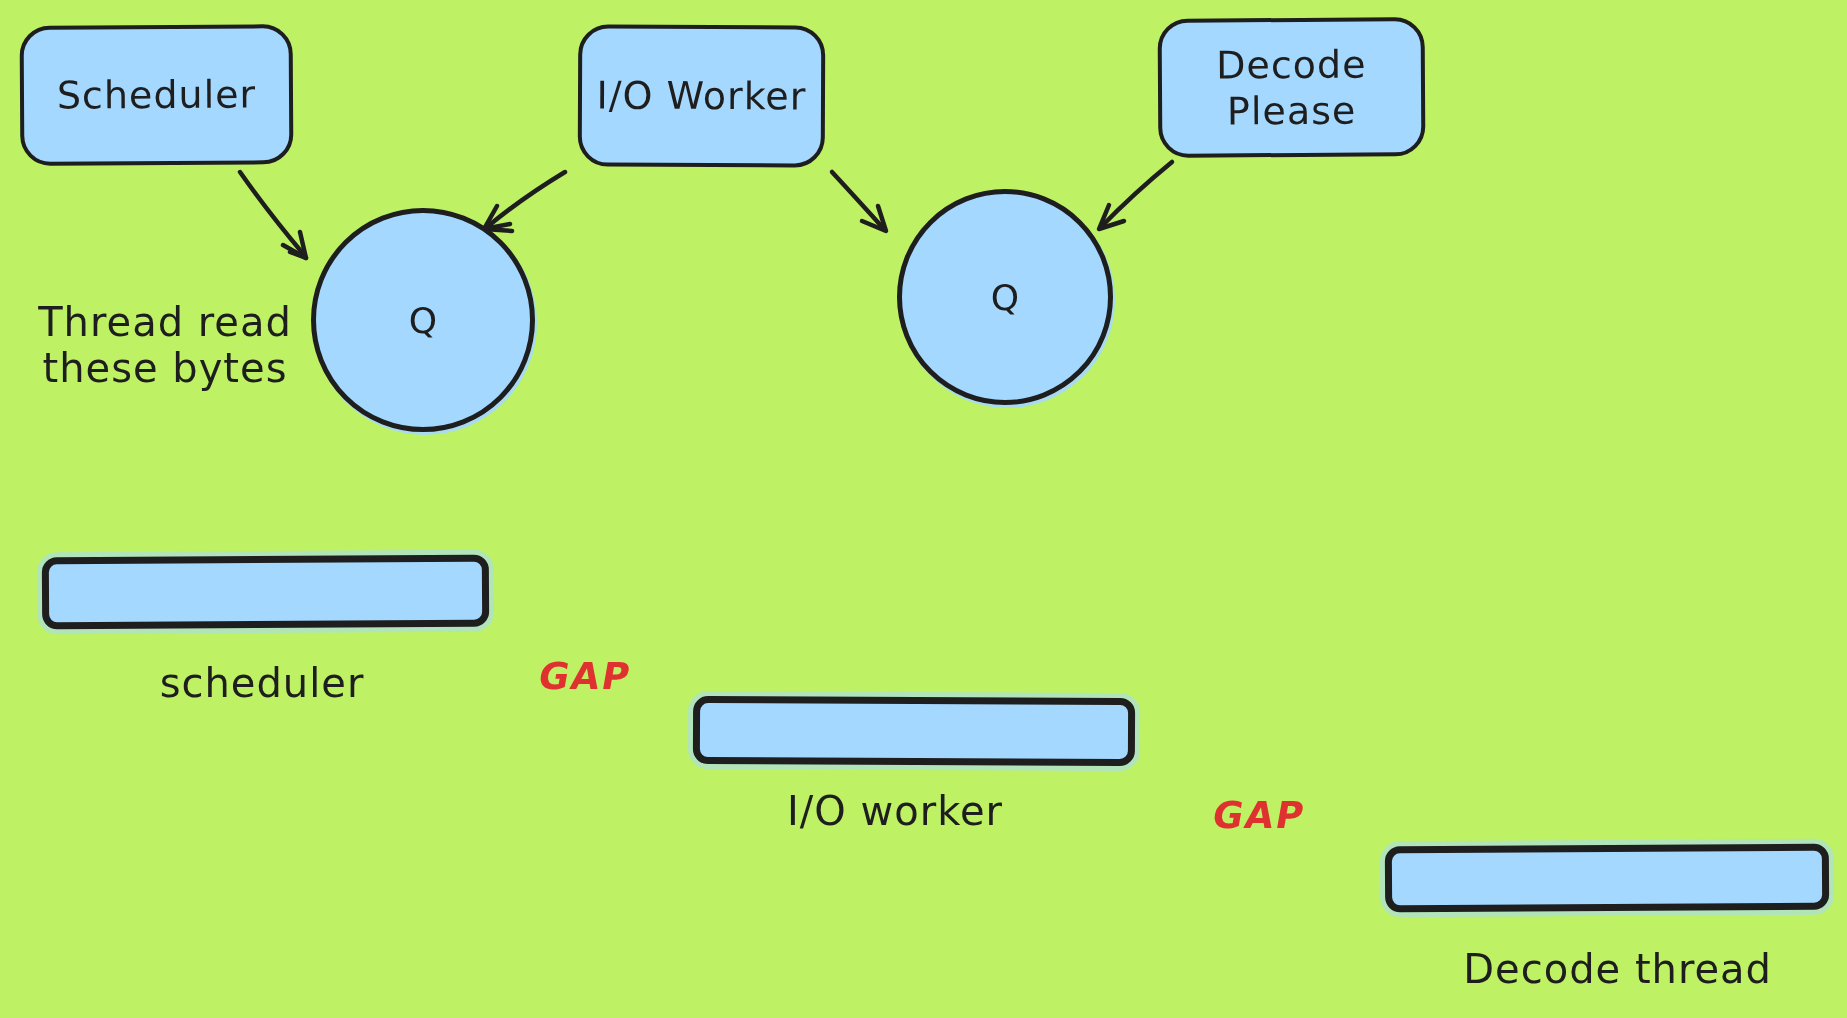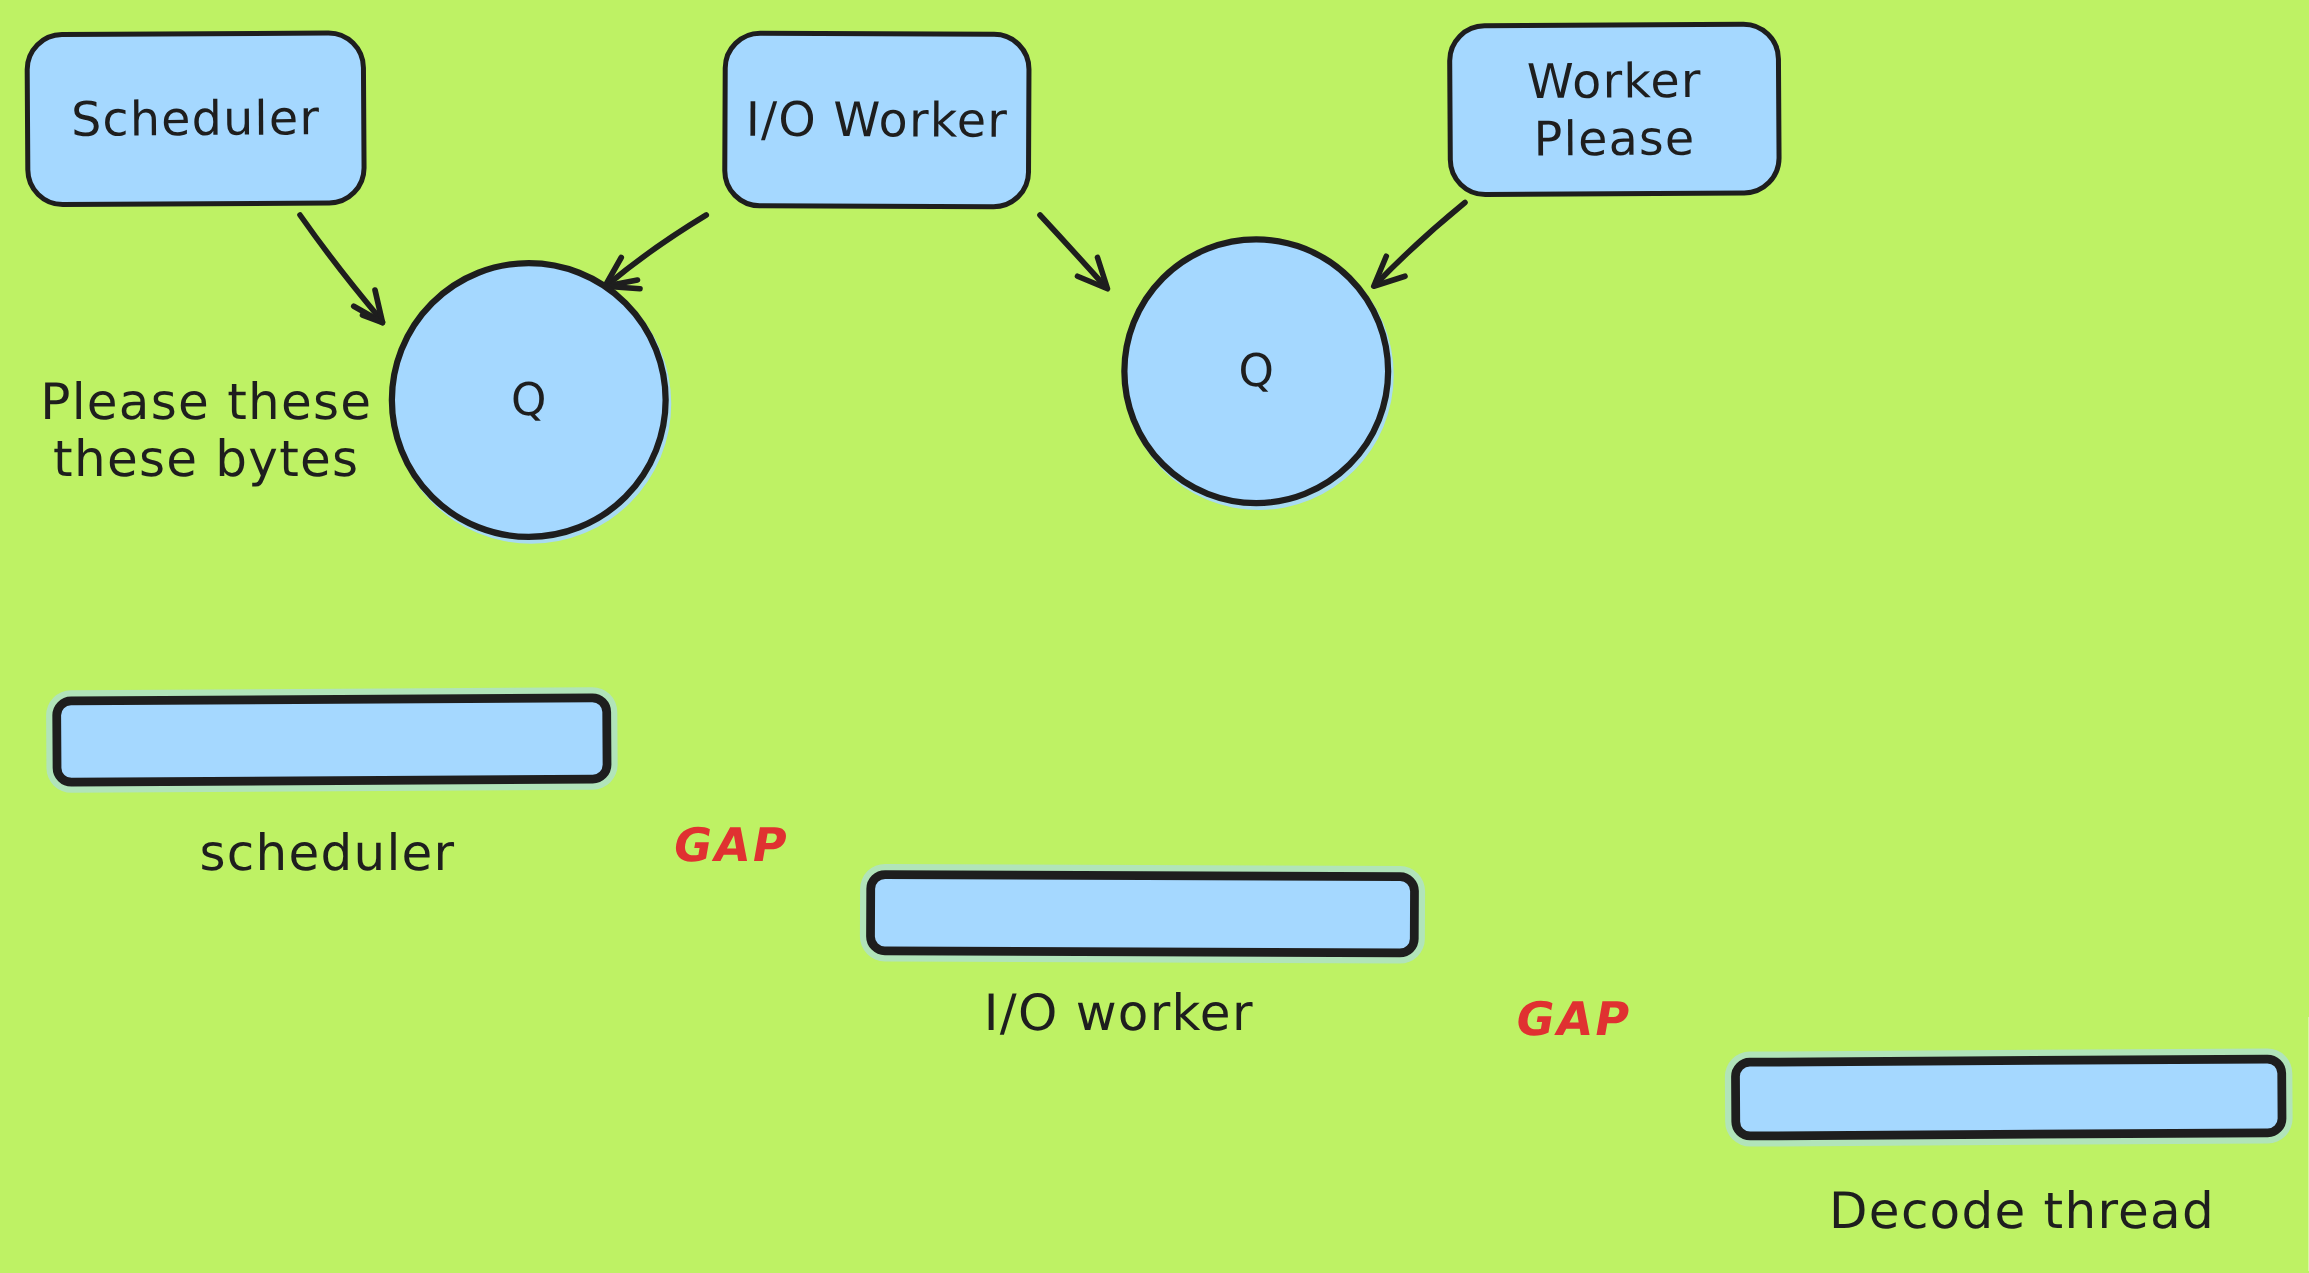--- a/index.html
+++ b/index.html
@@ -107,35 +107,35 @@
   <div class="shape node r1" style="left:20px; top:25px; width:273px; height:140px;">
     <span>Scheduler</span>
   </div>
 
   <div class="shape node r2" style="left:578px; top:25px; width:247px; height:142px;">
     <span>I/O Worker</span>
   </div>
 
   <div class="shape node r1" style="left:1158px; top:18px; width:267px; height:139px;">
     <div>
-      <div>Worker</div>
+      <div>Decode</div>
       <div>Please</div>
     </div>
   </div>
 
   <div class="shape queue" style="left:311px; top:208px; width:224px; height:224px;">
     <span>Q</span>
   </div>
 
   <div class="shape queue" style="left:897px; top:189px; width:216px; height:216px;">
     <span>Q</span>
   </div>
 
   <div class="note" style="left:20px; top:299px; width:290px;">
-    <div>Please these</div>
+    <div>Thread read</div>
     <div>these bytes</div>
   </div>
 
   <div class="note" style="left:635px; top:278px; width:280px; line-height:44px;">
   </div>
 
   <div class="shape bar r1" style="left:42px; top:556px; width:447px; height:72px;"></div>
 
   <div class="tl-label" style="left:112px; top:660px; width:300px;">
     <span>scheduler</span>

